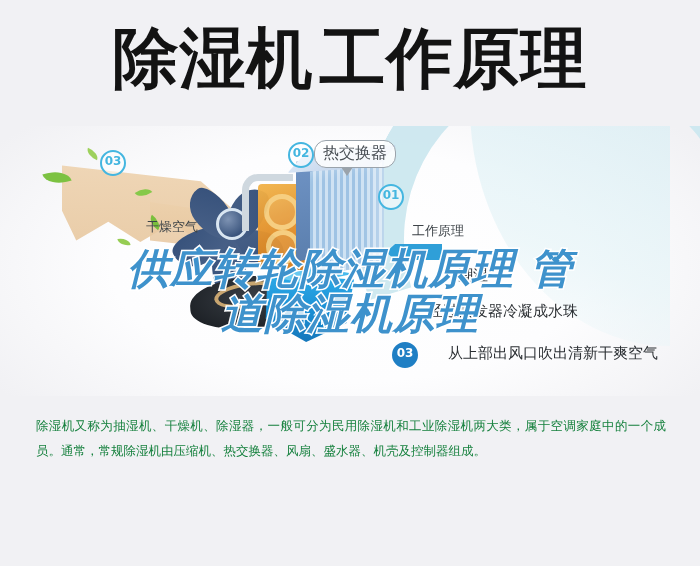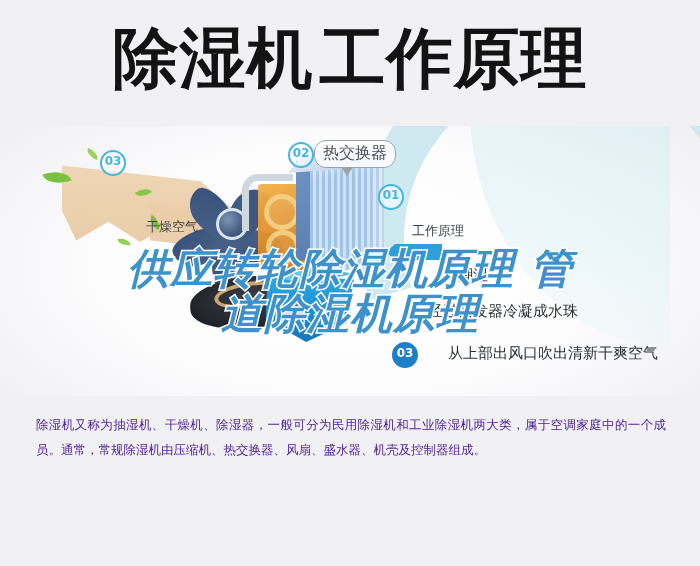--- a/index.html
+++ b/index.html
@@ -213,22 +213,22 @@
     color:#3e92cc;
     -webkit-text-stroke:3px #ffffff;
     paint-order:stroke fill;
     letter-spacing:1px;
   }
   .overlay .line.l2{margin-top:2px;}
 
   
   .body-text{
     position:absolute;left:36px;top:414px;width:630px;
-    color:#4c1d95;font-size:12.5px;line-height:2.0;
-    font-family:Liberation Mono, monospace;
+    color:#15803d;font-size:12.5px;line-height:2.0;
+    font-family:Liberation Sans, sans-serif;
     text-align:justify;
   }
   .body-text p{margin:0 0 12px 0;}
   .body-text p:last-child{margin-bottom:0;}
 </style>
 </head>
 <body>
 
 <div class="page">
 

